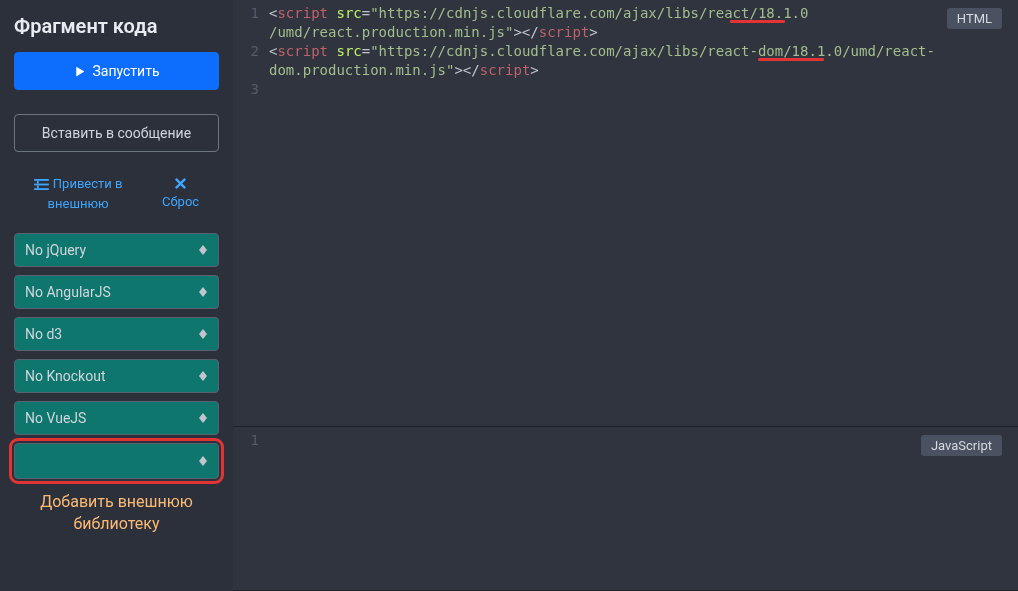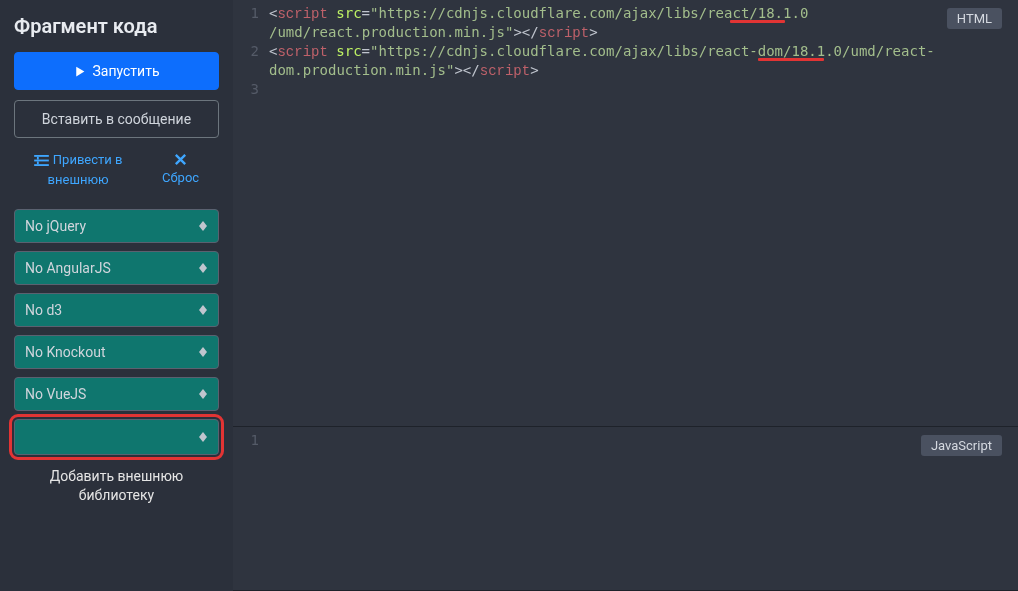--- a/index.html
+++ b/index.html
@@ -31,21 +31,21 @@
     .btn {
       display: flex;
       align-items: center;
       justify-content: center;
       width: 100%;
       padding: 10px;
       border-radius: 4px;
       border: 1px solid transparent;
       font-size: 14px;
       cursor: pointer;
-      margin-bottom: 10px;
+      margin-bottom: 24px;
       color: #fff;
       font-family: inherit;
     }
     .btn-primary {
       background: #0d6efd;
       border-color: #0d6efd;
     }
     .btn-outline {
       background: transparent;
       border: 1px solid #6c757d;
@@ -122,22 +122,22 @@
       outline-offset: 2px;
       border-radius: 4px;
     }
     .highlighted-select select {
       height: 36px;
     }
     .add-lib-link {
       display: block;
       width: 100%;
       text-align: center;
-      color: #e5e5e5;
-      font-size: 14px;
+      color: #fdba74;
+      font-size: 16px;
       margin-top: 12px;
       text-decoration: none;
       line-height: 1.4;
     }
     .editor-container {
       flex: 1;
       display: flex;
       flex-direction: column;
       background: #2f343f;
     }
@@ -183,21 +183,21 @@
     .code-content {
       flex: 1;
       padding-right: 70px;
     }
     .code-line {
       height: 19px;
       line-height: 19px;
       white-space: pre;
       position: relative;
     }
-    .tok-tag { color: #bf616a; font-family: Liberation Mono, monospace; }
+    .tok-tag { color: #bf616a; }
     .tok-attr { color: #bef264; }
     .tok-str { color: #a3be8c; }
     .tok-punc { color: #c0c5ce; }
     .underline-red {
       position: absolute;
       height: 3px;
       background: #e23434;
       border-radius: 1px;
     }
   </style>

